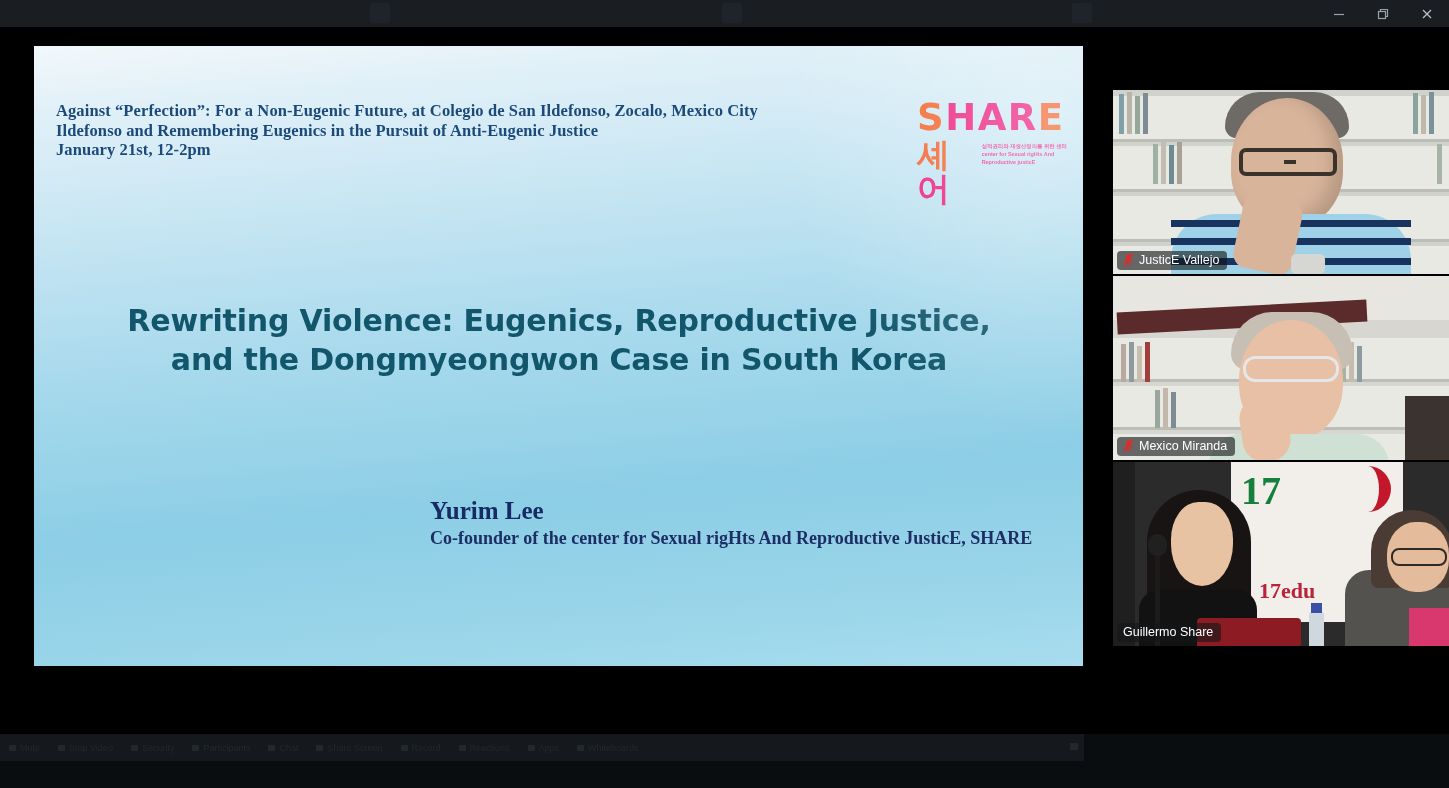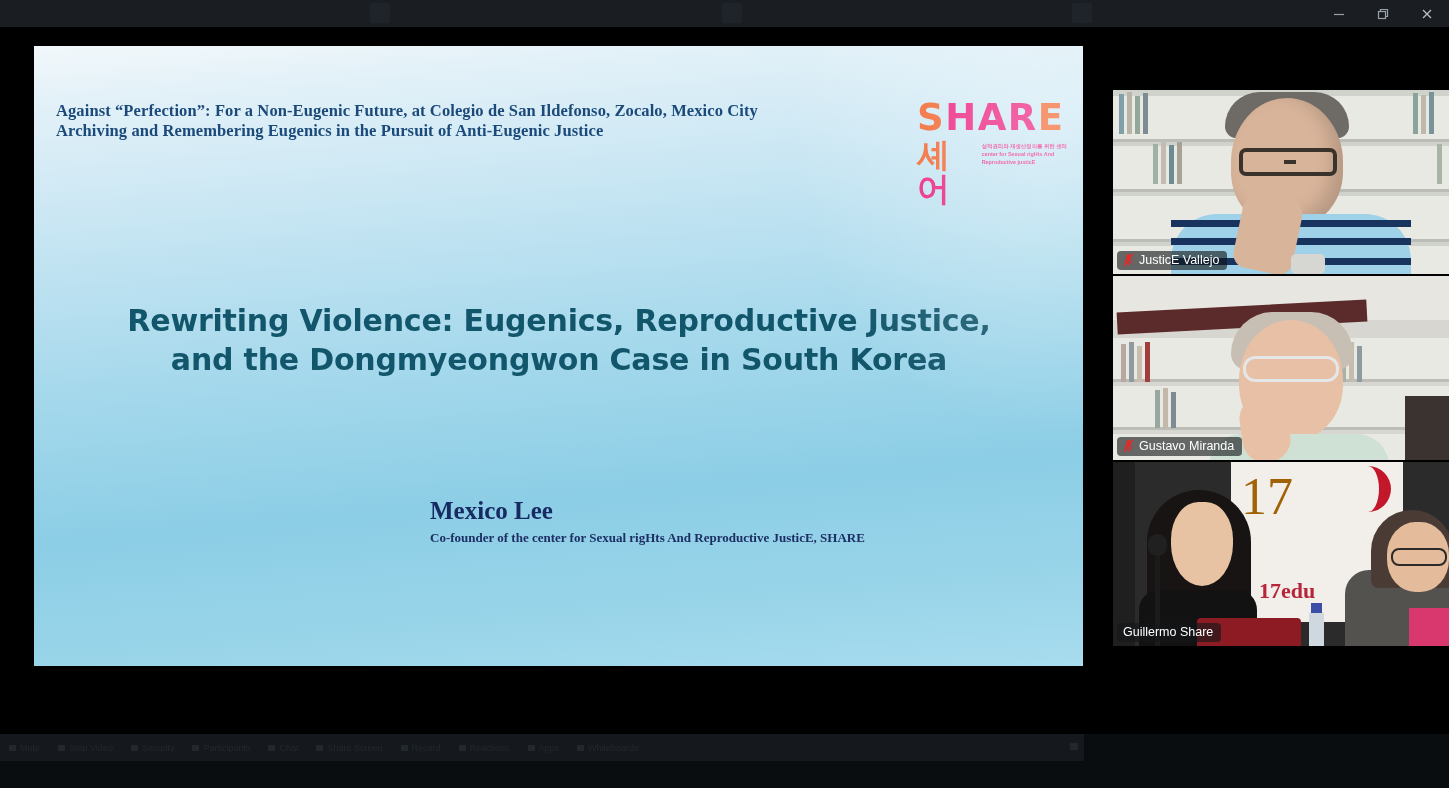--- a/index.html
+++ b/index.html
@@ -133,21 +133,21 @@
   .author-name {
     font-family: "Liberation Serif", serif;
     font-weight: 700;
     font-size: 25px; line-height: 30px;
     color: #172a62;
   }
   .author-lines {
     margin-top: 3px;
     font-family: "Liberation Serif", serif;
     font-weight: 700;
-    font-size: 13px; line-height: 18.5px;
+    font-size: 18px; line-height: 18.5px;
     color: #1c2e63;
     white-space: nowrap;
   }
 
   
   .tiles {
     position: absolute; left: 1113px; top: 63px;
     width: 336px;
   }
   .tile {
@@ -257,22 +257,22 @@
   .p3-banner {
     position:absolute; left:118px; top:0; width:172px; height:160px;
     background:#f2efea;
   }
   .p3-swoosh {
     position:absolute; left:234px; top:4px; width:44px; height:46px;
     border-right:12px solid #c3172c; border-radius:0 34px 34px 0;
   }
   .p3-num {
     position:absolute; left:128px; top:5px;
-    font-family:"Liberation Serif", serif; font-weight:400;
-    font-size:52px; color:#a16207;
+    font-family:"Liberation Serif", serif; font-weight:700;
+    font-size:40px; color:#15803d;
   }
   .p3-17edu {
     position:absolute; left:146px; top:116px;
     font-family:"Liberation Serif", serif; font-weight:700;
     font-size:22px; color:#b8243a;
   }
   .p3-pw-hair {
     position:absolute; left:34px; top:28px; width:104px; height:130px;
     background:#181414; border-radius:52px 52px 12px 12px;
   }
@@ -380,21 +380,22 @@
     </div>
   </div>
 
   <div class="stage">
 
     <div class="share-area">
       <div class="slide">
 
         <div class="slide-header">
           <div>Against “Perfection”: For a Non-Eugenic Future, at Colegio de San Ildefonso, Zocalo, Mexico City</div>
-          <div>Archiving and Remembering Eugenics in the Pursuit of Anti-Eugenic Justice</div>
+          <div>Ildefonso and Remembering Eugenics in the Pursuit of Anti-Eugenic Justice</div>
+          <div>January 21st, 12-2pm</div>
         </div>
 
         <div class="logo">
           <div class="logo-word">
             <span style="color:#f2622a">S</span>
             <span style="color:#ec1c7d">H</span>
             <span style="color:#ec1c7d">A</span>
             <span style="color:#ec1c7d">R</span>
             <span style="color:#f2622a">E</span>
           </div>
@@ -406,21 +407,21 @@
               <div>성적권리와 재생산정의를 위한 센터</div>
               <div>center for Sexual rigHts And</div>
               <div>Reproductive justicE</div>
             </div>
           </div>
         </div>
 
         <div class="slide-title">Rewriting Violence: Eugenics, Reproductive Justice, and the Dongmyeongwon Case in South Korea</div>
 
         <div class="author">
-          <div class="author-name">Mexico Lee</div>
+          <div class="author-name">Yurim Lee</div>
           <div class="author-lines">Co-founder of the center for Sexual rigHts And Reproductive JusticE, SHARE</div>
         </div>
 
       </div>
     </div>
 
     <div class="tiles">
 
       <div class="tile">
         <div class="scene">
@@ -488,21 +489,21 @@
           <div class="p2-body"></div>
           <div class="p2-hand"></div>
         </div>
         <div class="tile-name">
           <svg class="mic-muted" viewBox="0 0 12 15">
             <rect x="3.6" y="1" width="4.8" height="8" rx="2.4" fill="#e02b2b"></rect>
             <path d="M2 7.2a4 4 0 0 0 8 0" fill="none" stroke="#e02b2b" stroke-width="1.3"></path>
             <line x1="6" y1="11.2" x2="6" y2="14" stroke="#e02b2b" stroke-width="1.3"></line>
             <line x1="1" y1="14" x2="11" y2="0.6" stroke="#e02b2b" stroke-width="1.6"></line>
           </svg>
-          <span>Gustavo Miranda</span>
+          <span>Mexico Miranda</span>
         </div>
       </div>
 
       <div class="tile speaking">
         <div class="scene">
           <div class="p3-bg"></div>
           <div class="p3-dark-l"></div>
           <div class="p3-banner"></div>
           <div class="p3-num">17</div>
           <div class="p3-swoosh"></div>

